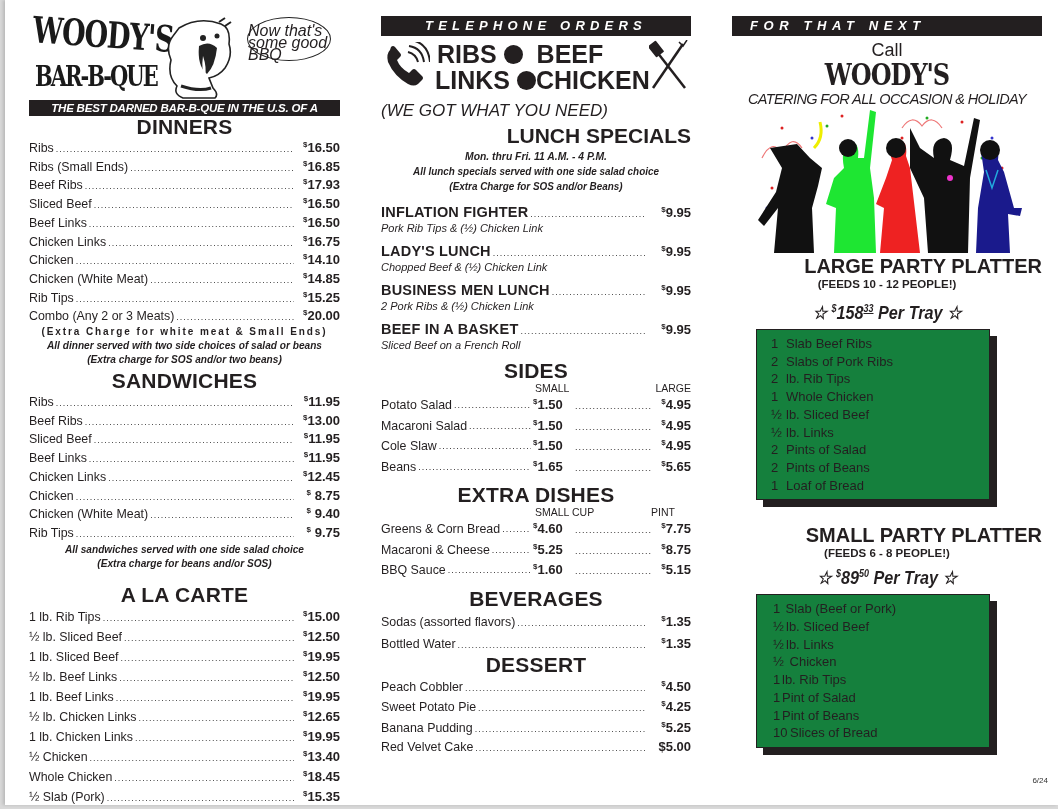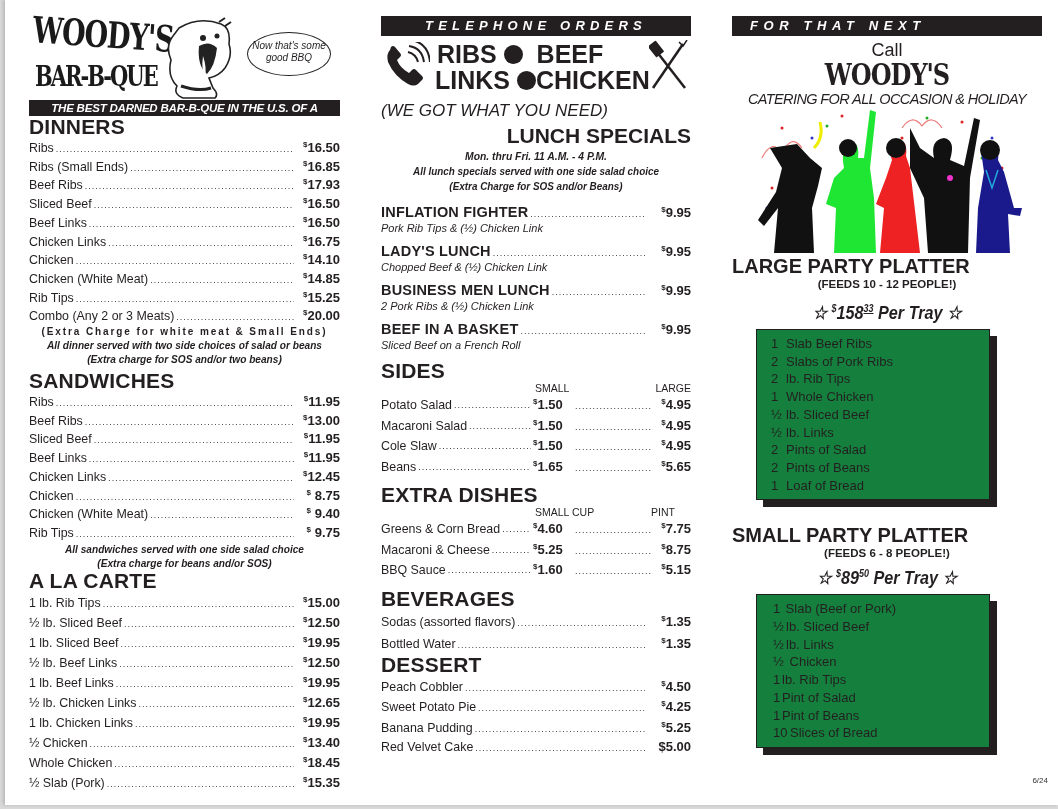--- a/index.html
+++ b/index.html
@@ -9,25 +9,25 @@
   .col { position: absolute; top: 0; height: 805px; }
   .col-left { left: 24px; width: 311px; }
   .col-mid { left: 376px; width: 310px; }
   .col-right { left: 727px; width: 310px; }
 
   
   .logo-wrap { position: relative; height: 100px; }
   .logo-woodys { position: absolute; left: 4px; top: 14px; font-family: "DejaVu Serif", serif; font-weight: 900; font-size: 27px; letter-spacing: -1px; transform: rotate(4deg) scaleY(1.35); transform-origin: left; color: #1a1a1a; }
   .logo-barbque { position: absolute; left: 6px; top: 64px; font-family: "DejaVu Serif", serif; font-weight: 900; font-size: 21px; letter-spacing: -2px; transform: scaleY(1.3); color: #1a1a1a; }
   .dog { position: absolute; left: 130px; top: 16px; width: 100px; height: 84px; }
-  .bubble { position: absolute; left: 218px; top: 32px; width: 84px; height: 44px; border: 1.3px solid #222; border-radius: 50%; font-size: 10px; font-style: italic; text-align: center; padding-top: 7px; line-height: 12px; background: #fff; }
+  .bubble { position: absolute; left: 218px; top: 17px; width: 84px; height: 44px; border: 1.3px solid #222; border-radius: 50%; font-size: 16px; font-style: italic; padding-top: 7px; line-height: 12px; background: #fff; }
   .banner { background: #231f20; color: #fff; font-weight: bold; font-style: italic; font-size: 11.5px; text-align: center; height: 16px; line-height: 16px; letter-spacing: -0.2px; }
   .banner-spaced { background: #231f20; color: #fff; font-weight: bold; font-style: italic; font-size: 13px; height: 20px; line-height: 20px; text-align: center; letter-spacing: 5.2px; }
 
-  .sec-title { font-weight: bold; font-size: 21px; text-align: left; line-height: 22px; letter-spacing: 0.2px; }
+  .sec-title { font-weight: bold; font-size: 21px; text-align: center; line-height: 22px; letter-spacing: 0.2px; }
   .row { display: flex; align-items: baseline; font-size: 12.4px; line-height: 14.7px; white-space: nowrap; }
   .row .name { flex: 0 0 auto; padding-right: 2px; }
   .row .dots { flex: 1 1 auto; overflow: hidden; letter-spacing: 1px; font-size: 9px; color: #333; }
   .row .dots::before { content: "........................................................................................................................................................"; }
   .row .price { flex: 0 0 auto; font-weight: bold; font-size: 13px; padding-left: 3px; text-align: right; min-width: 46px; }
   sup.d { font-size: 8px; font-weight: bold; vertical-align: 5px; }
   .note { text-align: center; font-size: 11px; font-weight: bold; font-style: italic; line-height: 14px; transform: scaleX(0.92); }
   .note-spaced { text-align: center; font-size: 10px; font-weight: bold; letter-spacing: 1.9px; line-height: 13px; }
 
   
@@ -54,21 +54,21 @@
   .sides-row .sp { width: 44px; font-weight: bold; font-size: 13px; padding-left: 2px; }
   .sides-row .mdots { flex: 1; overflow: hidden; font-size: 9px; letter-spacing: 1px; padding-right: 8px; }
   .sides-row .mdots::before { content: "......................................................."; }
   .sides-row .lp { width: 40px; font-weight: bold; font-size: 13px; text-align: right; }
 
   
   .call { text-align: center; font-size: 18px; margin-top: 4px; line-height: 20px; }
   .woodys-small { text-align: center; font-family: "DejaVu Serif", serif; font-weight: 900; font-size: 24px; letter-spacing: -1px; transform: scaleY(1.25); line-height: 26px; margin-top: 2px; }
   .catering { text-align: center; font-style: italic; font-size: 14.5px; letter-spacing: -0.6px; margin-top: 2px; line-height: 18px; }
   .party-art { position: relative; height: 145px; width: 270px; margin: 0 auto; }
-  .platter-title { text-align: left; font-weight: bold; font-size: 20px; line-height: 22px; }
+  .platter-title { text-align: right; font-weight: bold; font-size: 20px; line-height: 22px; }
   .feeds { text-align: center; font-weight: bold; font-size: 11.5px; line-height: 14px; }
   .tray-price { text-align: center; font-weight: bold; font-style: italic; font-size: 18px; line-height: 24px; margin-top: 6px; transform: scaleX(0.9); }
   .tray-price sup { font-size: 10px; vertical-align: 7px; }
   .tray-price .cents { font-size: 10px; vertical-align: 7px; text-decoration: underline; }
   .box-wrap { position: relative; margin-left: 24px; width: 234px; }
   .box-shadow { position: absolute; left: 7px; top: 7px; right: -7px; bottom: -7px; background: #231f20; }
   .box { position: relative; background: #15803d; border: 1.3px solid #231f20; padding: 5px 0 5px 14px; }
   .box .item { font-size: 13px; line-height: 17.7px; white-space: nowrap; }
   .box .item .q { display: inline-block; width: 15px; }
   .pagenum { position: absolute; right: 10px; top: 776px; font-size: 8px; color: #333; }
@@ -191,21 +191,21 @@
         </div>
       <div class="row">
           <span class="name">Rib Tips</span>
           <span class="dots"></span>
           <span class="price"><sup class="d">$</sup> <span>9.75</span></span>
         </div>
     </div>
     <div class="note">All sandwiches served with one side salad choice</div>
     <div class="note">(Extra charge for beans and/or SOS)</div>
 
-    <div class="sec-title" style="margin-top:0">A LA CARTE</div>
+    <div class="sec-title" style="margin-top:14px">A LA CARTE</div>
     <div style="line-height:16px">
       <div class="row" style="line-height:16px">
           <span class="name">1 lb. Rib Tips</span>
           <span class="dots"></span>
           <span class="price"><sup class="d">$</sup><span>15.00</span></span>
         </div>
       <div class="row" style="line-height:16px">
           <span class="name">½ lb. Sliced Beef</span>
           <span class="dots"></span>
           <span class="price"><sup class="d">$</sup><span>12.50</span></span>

